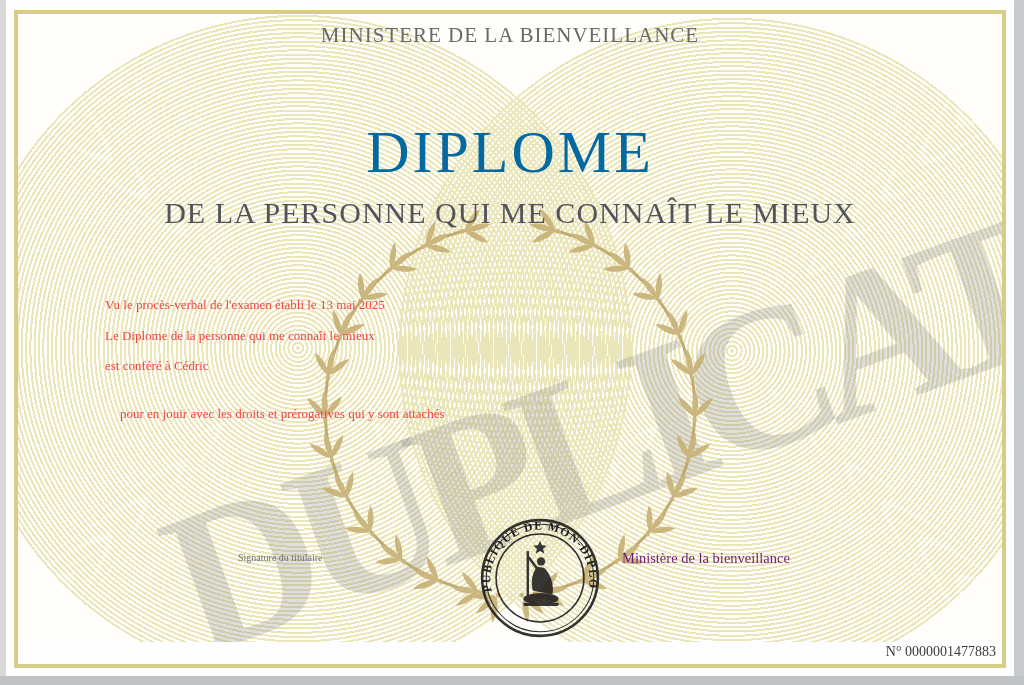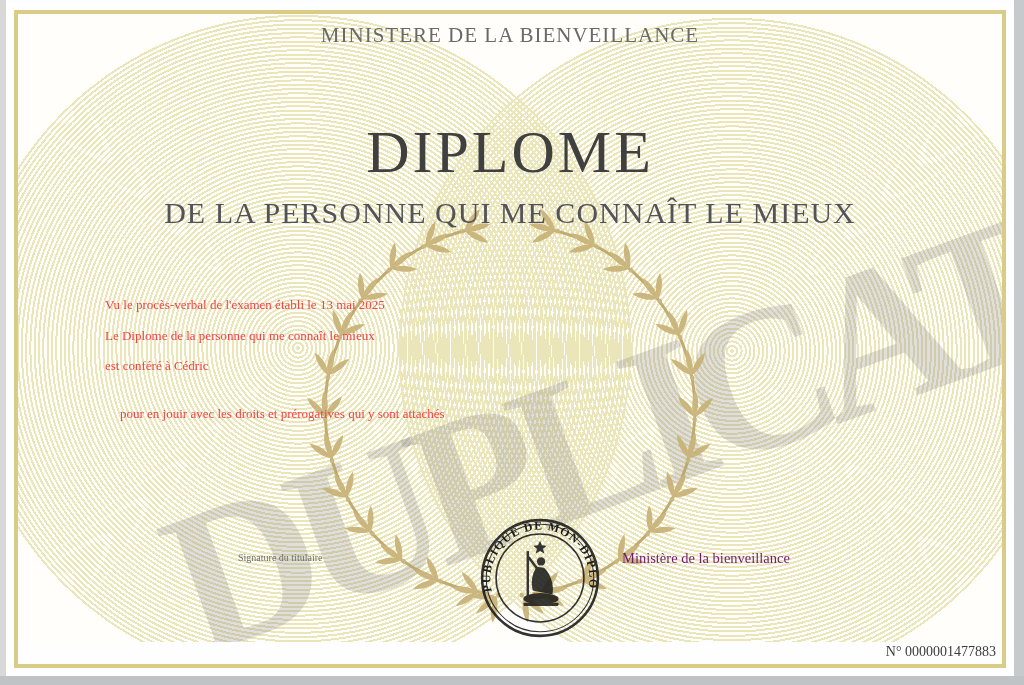--- a/index.html
+++ b/index.html
@@ -30,21 +30,21 @@
                white-space:nowrap; z-index:2; }
 
   .wreath { position:absolute; left:294px; top:183px; z-index:3; }
   .seal   { position:absolute; left:472px; top:514px; z-index:4; }
 
   .textlayer { position:absolute; inset:0; z-index:5; }
 
   .ministry-header { position:absolute; left:0; top:21px; width:100%; text-align:center;
                      font-size:21px; letter-spacing:1px; color:#696969; }
   .title     { position:absolute; left:0; top:116px; width:100%; text-align:center;
-               font-size:60px; letter-spacing:3px; color:#404040; }
+               font-size:60px; letter-spacing:3px; color:#0369a1; }
   .subtitle  { position:absolute; left:0; top:194px; width:100%; text-align:center;
                font-size:30px; letter-spacing:1px; color:#53535a; }
 
   .bodytext { position:absolute; left:99px; top:288px; font-size:13px; line-height:30.5px;
               color:#ef4444; }
   .rights-line { margin-top:17px; margin-left:15px; }
 
   .sig-label { position:absolute; left:232px; top:550px; font-size:10px; color:#6e6e6e; }
   .min-label { position:absolute; left:616px; top:548px; font-size:14.5px; color:#701a75; }
 

